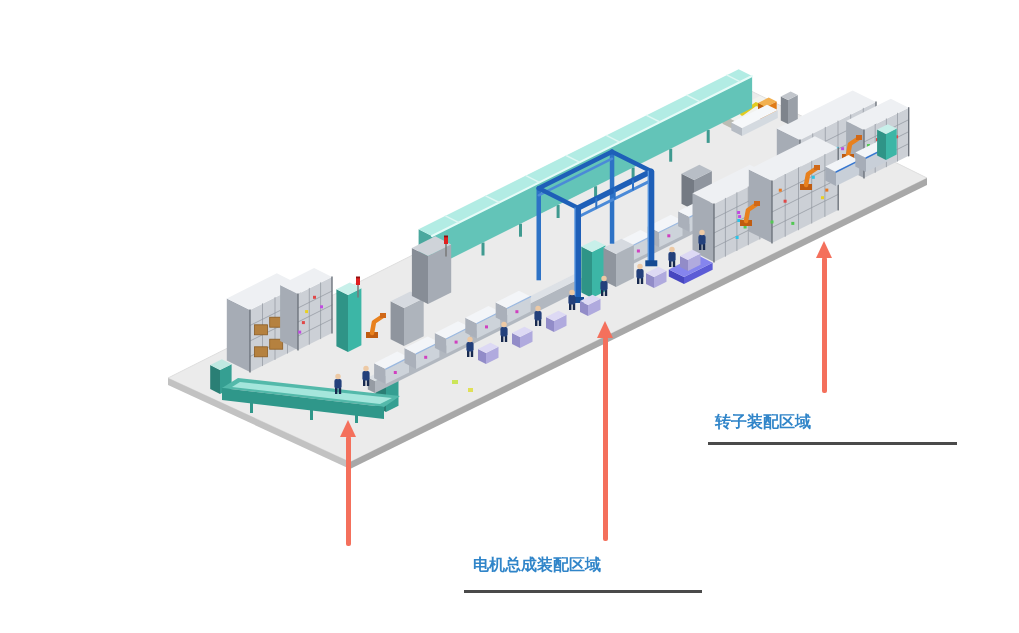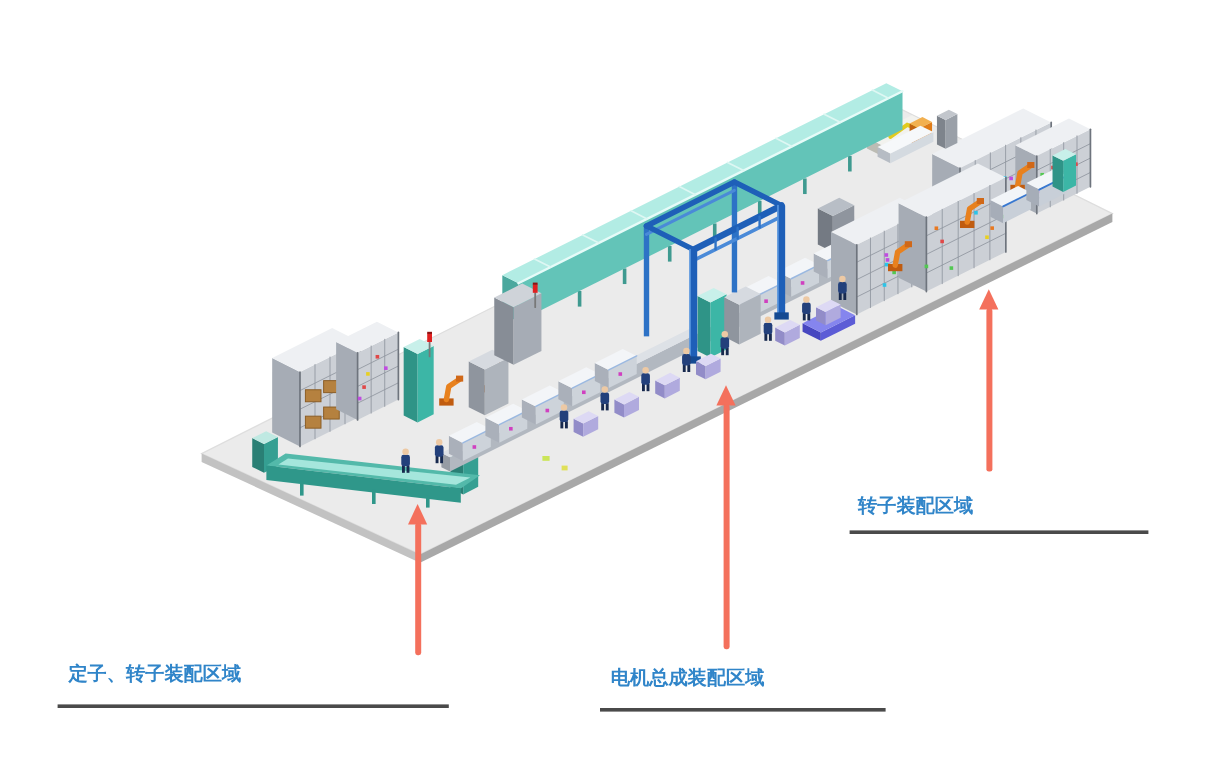--- a/index.html
+++ b/index.html
@@ -398,23 +398,20 @@
   </div>
   <div class="arrow" style="left:597px;top:321px;height:220px">
     <div class="head"></div>
     <div class="shaft"></div>
   </div>
   <div class="arrow" style="left:816px;top:241px;height:152px">
     <div class="head"></div>
     <div class="shaft"></div>
   </div>
 
-  <div class="area-label" style="left:48px;top:549px;width:317px;padding:0 0 12px 9px">
-    <span>定子、转子装配区域</span>
-  </div>
-  <div class="area-label" style="left:500px;top:552px;width:229px;padding:0 0 12px 9px">
+  <div class="area-label" style="left:464px;top:552px;width:229px;padding:0 0 12px 9px">
     <span>电机总成装配区域</span>
   </div>
   <div class="area-label" style="left:708px;top:409px;width:242px;padding:0 0 7px 7px">
     <span>转子装配区域</span>
   </div>
 
 </div>
 
 </body></html>

